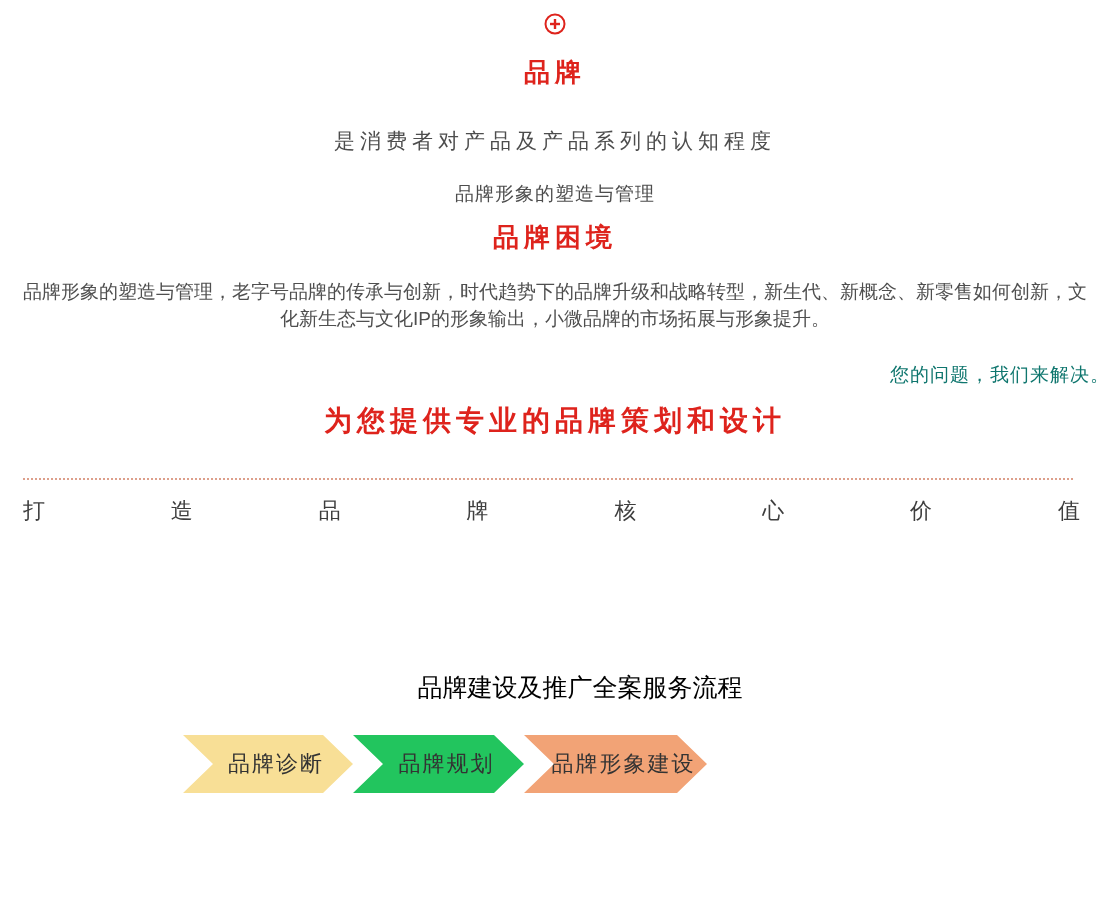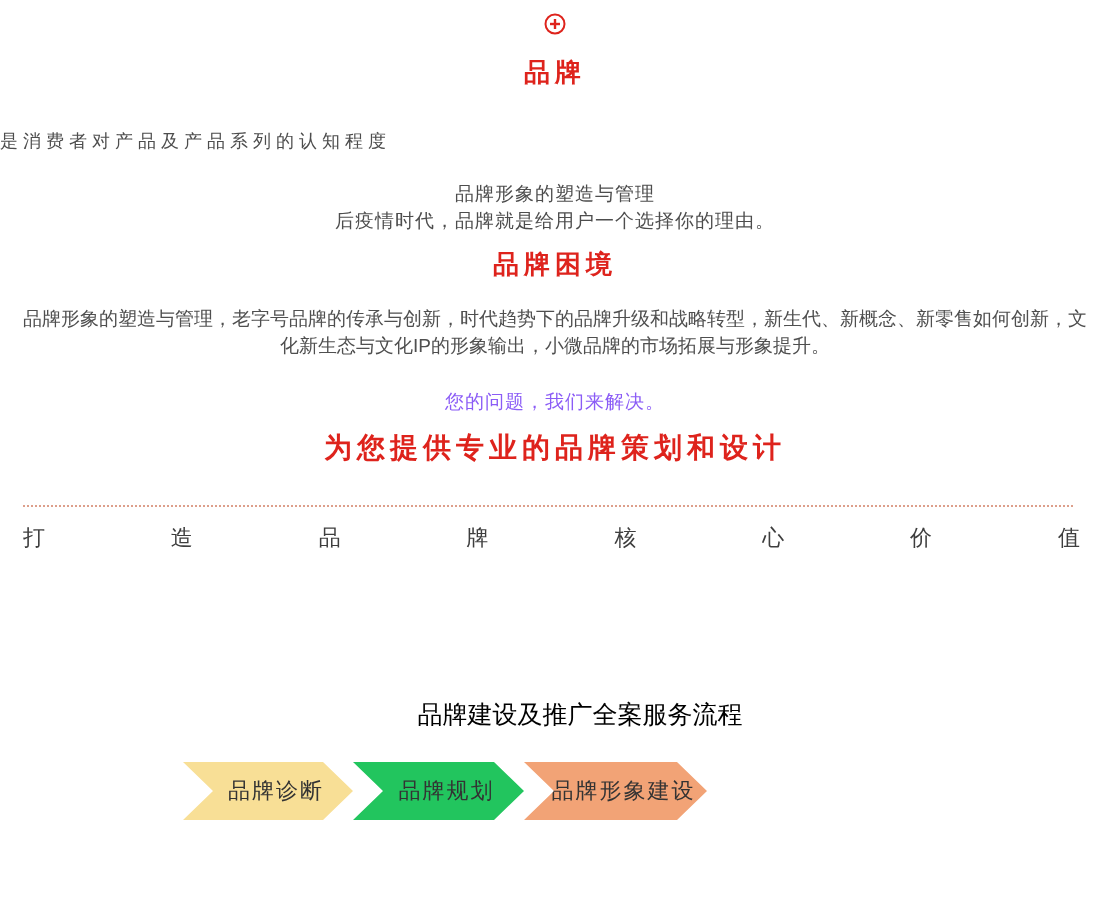--- a/index.html
+++ b/index.html
@@ -14,31 +14,31 @@
 
   .red-heading{
     margin:0;text-align:center;color:#de231c;font-weight:700;
     font-size:26px;line-height:28px;letter-spacing:5px;
   }
   #brand-title{margin-top:22px;}
   #management-title{margin-top:22px;}
   #dilemma-title{margin-top:16px;}
 
   .brand-desc{
-    margin:44px 0 0 0;color:#4d4d4d;
-    font-size:18px;line-height:22px;letter-spacing:5px;
+    margin:44px 0 0 0;text-align:center;color:#4d4d4d;
+    font-size:21px;line-height:22px;letter-spacing:5px;
   }
   .body-lines{margin-top:28px;text-align:center;color:#4d4d4d;
     font-size:19px;line-height:27px;letter-spacing:1px;}
   .dilemma-par{
     margin:27px auto 0 auto;max-width:1070px;text-align:center;color:#4f4f4f;
     font-size:19px;line-height:27px;letter-spacing:0;
   }
   .solution-line{
-    margin:31px 0 0 0;text-align:center;color:#8b5cf6;
+    margin:31px 0 0 0;text-align:right;color:#0f766e;
     font-size:19px;line-height:23px;letter-spacing:1px;
   }
   .cta-heading{
     margin:20px 0 0 0;text-align:center;color:#de231c;font-weight:700;
     font-size:28px;line-height:30px;letter-spacing:5px;
   }
 
   .dotted-divider{
     margin:42px 37px 0 23px;height:0;
     border:none;border-top:2px dotted #dd9f8b;
@@ -82,21 +82,20 @@
     </span>
   </div>
 
   <h2 id="brand-title" class="red-heading">品牌</h2>
 
   <p class="brand-desc">是消费者对产品及产品系列的认知程度</p>
 
 
   <div class="body-lines">
     <div>品牌形象的塑造与管理</div>
-    <div>后疫情时代，品牌就是给用户一个选择你的理由。</div>
   </div>
 
   <h2 id="dilemma-title" class="red-heading">品牌困境</h2>
 
   <p class="dilemma-par">品牌形象的塑造与管理，老字号品牌的传承与创新，时代趋势下的品牌升级和战略转型，新生代、新概念、新零售如何创新，文化新生态与文化IP的形象输出，小微品牌的市场拓展与形象提升。</p>
 
   <p class="solution-line">您的问题，我们来解决。</p>
 
   <h2 class="cta-heading">为您提供专业的品牌策划和设计</h2>
 

